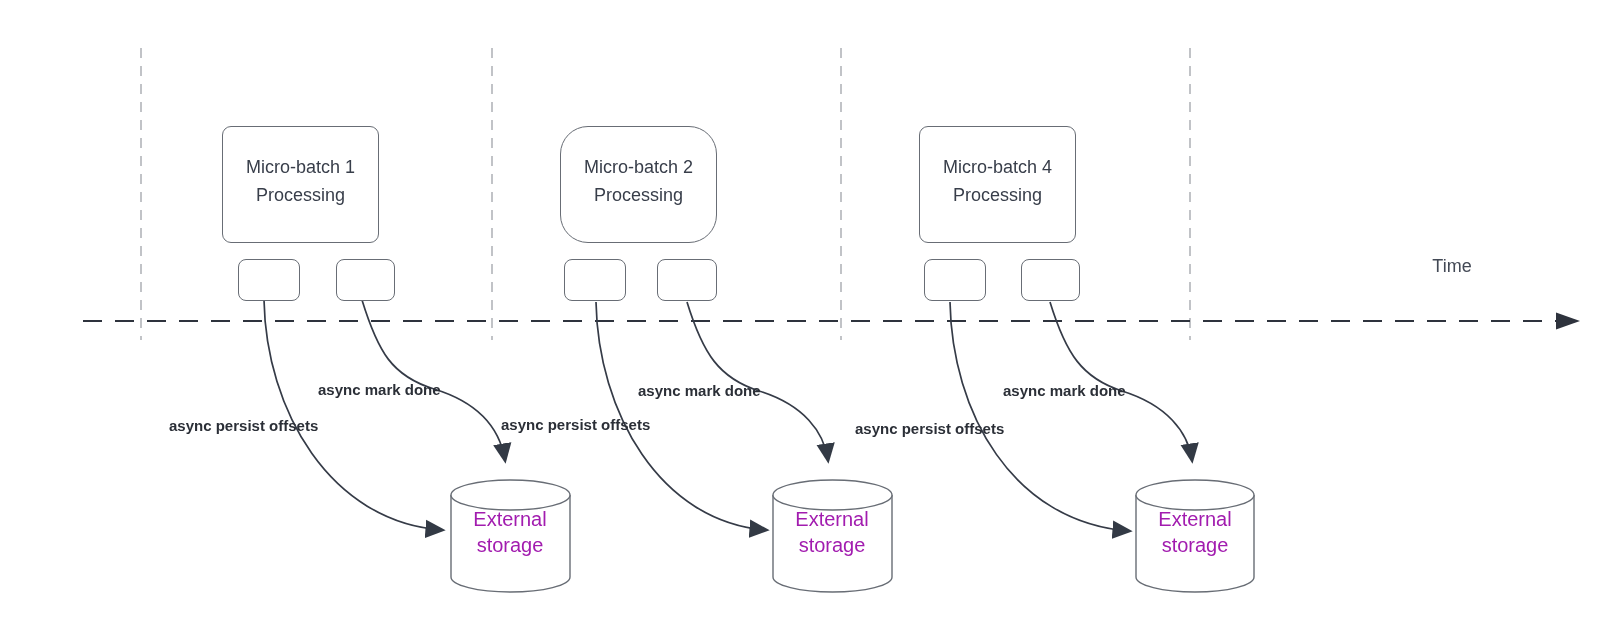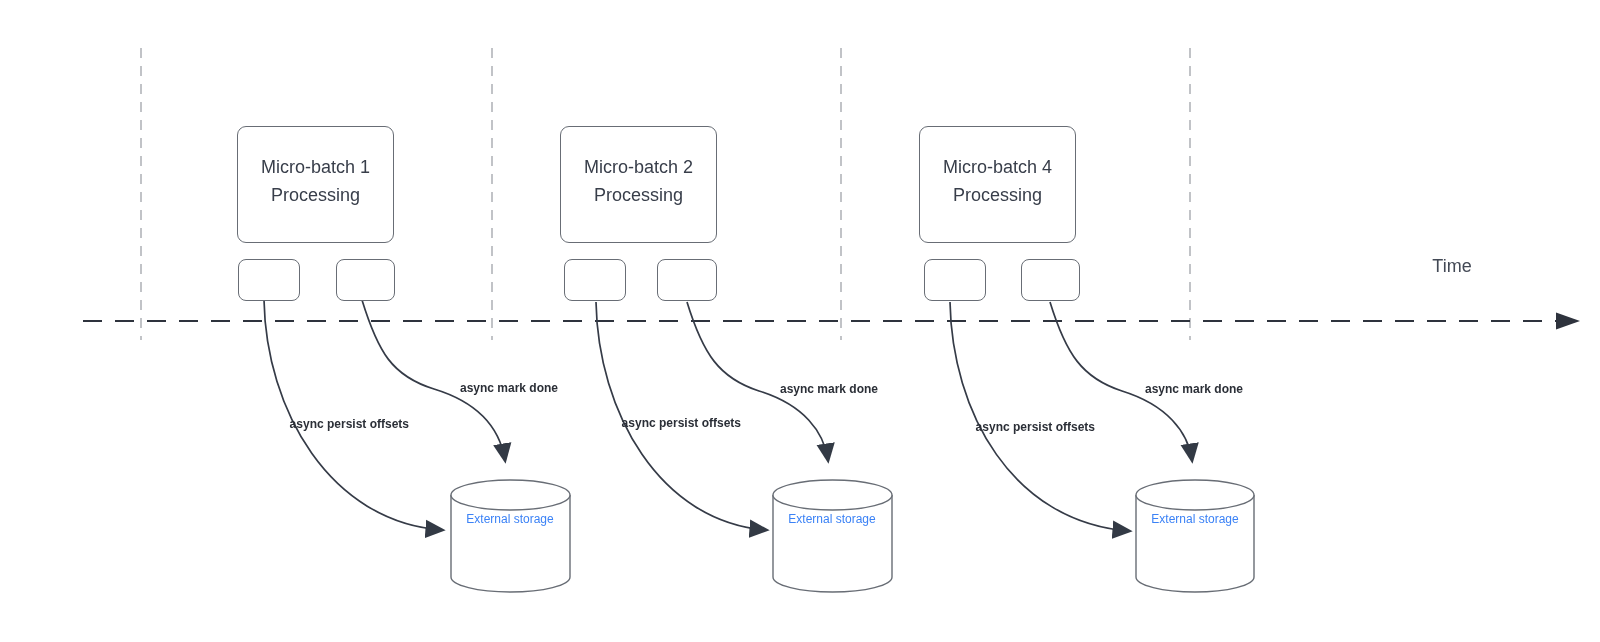--- a/index.html
+++ b/index.html
@@ -49,34 +49,34 @@
     width: 62px;
     height: 42px;
     border: 1.4px solid #686d75;
     border-radius: 8px;
     background: #ffffff;
     box-sizing: border-box;
   }
   .edge-label {
     position: absolute;
     width: 240px;
-    text-align: right;
-    font-size: 12px;
+    text-align: left;
+    font-size: 15px;
     font-weight: 700;
     color: #2b2f37;
     white-space: nowrap;
   }
   .storage-label {
     position: absolute;
     top: 506px;
     width: 120px;
     text-align: center;
-    font-size: 12px;
+    font-size: 20px;
     line-height: 26px;
-    color: #3b82f6;
+    color: #a21caf;
   }
   .time-label {
     position: absolute;
     left: 1392px;
     top: 256px;
     width: 120px;
     text-align: center;
     font-size: 18px;
     color: #434955;
   }
@@ -126,31 +126,31 @@
         <ellipse cx="832.5" cy="495" rx="59.5" ry="15" fill="#ffffff" stroke="#686d75"></ellipse>
       </g>
       <g>
         <path d="M1136,495 L1136,577 A59,15 0 0 0 1254,577 L1254,495 Z" fill="#ffffff" stroke="none"></path>
         <path d="M1136,495 L1136,577 A59,15 0 0 0 1254,577 L1254,495" fill="none" stroke="#686d75"></path>
         <ellipse cx="1195" cy="495" rx="59" ry="15" fill="#ffffff" stroke="#686d75"></ellipse>
       </g>
     </g>
   </svg>
 
-  <div class="proc-box" style="left:237px;">
+  <div class="proc-box" style="left:222px;">
     <div class="proc-box-label">Micro-batch 1
 Processing</div>
   </div>
   <div class="mini-box" style="left:238px;"></div>
   <div class="mini-box" style="left:336px; width:59px;"></div>
   <div class="edge-label" style="left:169px; top:417px;">async persist offsets</div>
   <div class="edge-label" style="left:318px; top:381px;">async mark done</div>
   <div class="storage-label" style="left:450px;">External storage</div>
 
-  <div class="proc-box" style="left:560px;">
+  <div class="proc-box" style="left:560px;border-radius:28px;">
     <div class="proc-box-label">Micro-batch 2
 Processing</div>
   </div>
   <div class="mini-box" style="left:564px;"></div>
   <div class="mini-box" style="left:657px; width:60px;"></div>
   <div class="edge-label" style="left:501px; top:416px;">async persist offsets</div>
   <div class="edge-label" style="left:638px; top:382px;">async mark done</div>
   <div class="storage-label" style="left:772px;">External storage</div>
 
   <div class="proc-box" style="left:919px;">

